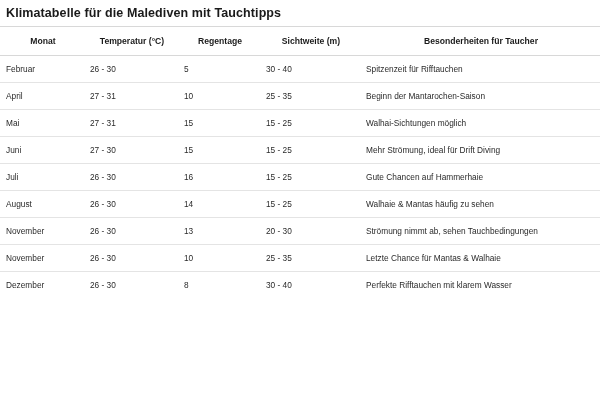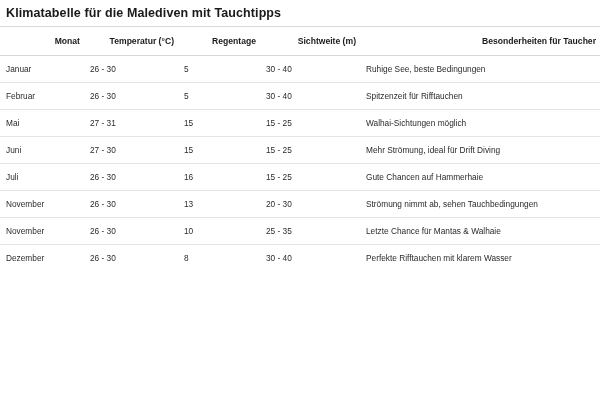--- a/index.html
+++ b/index.html
@@ -33,21 +33,21 @@
     background: #d8d8d8;
     width: 100%;
   }
   table.climate {
     width: 100%;
     border-collapse: collapse;
     table-layout: fixed;
     font-size: 8.3px;
   }
   table.climate th {
-    text-align: right;
+    text-align: center;
     font-weight: bold;
     font-size: 8.6px;
     color: #1a1a1a;
     padding: 9px 4px 9px 6px;
     border-bottom: 1px solid #d8d8d8;
     white-space: nowrap;
   }
   table.climate td {
     text-align: left;
     color: #2a2a2a;
@@ -89,32 +89,32 @@
       <tr>
         <th>Monat</th>
         <th>Temperatur (°C)</th>
         <th>Regentage</th>
         <th>Sichtweite (m)</th>
         <th>Besonderheiten für Taucher</th>
       </tr>
     </thead>
     <tbody>
       <tr>
-        <td>Januar</td>
-        <td class="cell-num">26 - 30</td>
-        <td class="cell-num">5</td>
-        <td class="cell-num">30 - 40</td>
-        <td>Ruhige See, beste Bedingungen</td>
-      </tr>
-      <tr>
         <td>Februar</td>
         <td class="cell-num">26 - 30</td>
         <td class="cell-num">5</td>
         <td class="cell-num">30 - 40</td>
         <td>Spitzenzeit für Rifftauchen</td>
+      </tr>
+      <tr>
+        <td>April</td>
+        <td class="cell-num">27 - 31</td>
+        <td class="cell-num">10</td>
+        <td class="cell-num">25 - 35</td>
+        <td>Beginn der Mantarochen-Saison</td>
       </tr>
       <tr>
         <td>Mai</td>
         <td class="cell-num">27 - 31</td>
         <td class="cell-num">15</td>
         <td class="cell-num">15 - 25</td>
         <td>Walhai-Sichtungen möglich</td>
       </tr>
       <tr>
         <td>Juni</td>
@@ -122,20 +122,27 @@
         <td class="cell-num">15</td>
         <td class="cell-num">15 - 25</td>
         <td>Mehr Strömung, ideal für Drift Diving</td>
       </tr>
       <tr>
         <td>Juli</td>
         <td class="cell-num">26 - 30</td>
         <td class="cell-num">16</td>
         <td class="cell-num">15 - 25</td>
         <td>Gute Chancen auf Hammerhaie</td>
+      </tr>
+      <tr>
+        <td>August</td>
+        <td class="cell-num">26 - 30</td>
+        <td class="cell-num">14</td>
+        <td class="cell-num">15 - 25</td>
+        <td>Walhaie &amp; Mantas häufig zu sehen</td>
       </tr>
       <tr>
         <td>November</td>
         <td class="cell-num">26 - 30</td>
         <td class="cell-num">13</td>
         <td class="cell-num">20 - 30</td>
         <td>Strömung nimmt ab, sehen Tauchbedingungen</td>
       </tr>
       <tr>
         <td>November</td>

